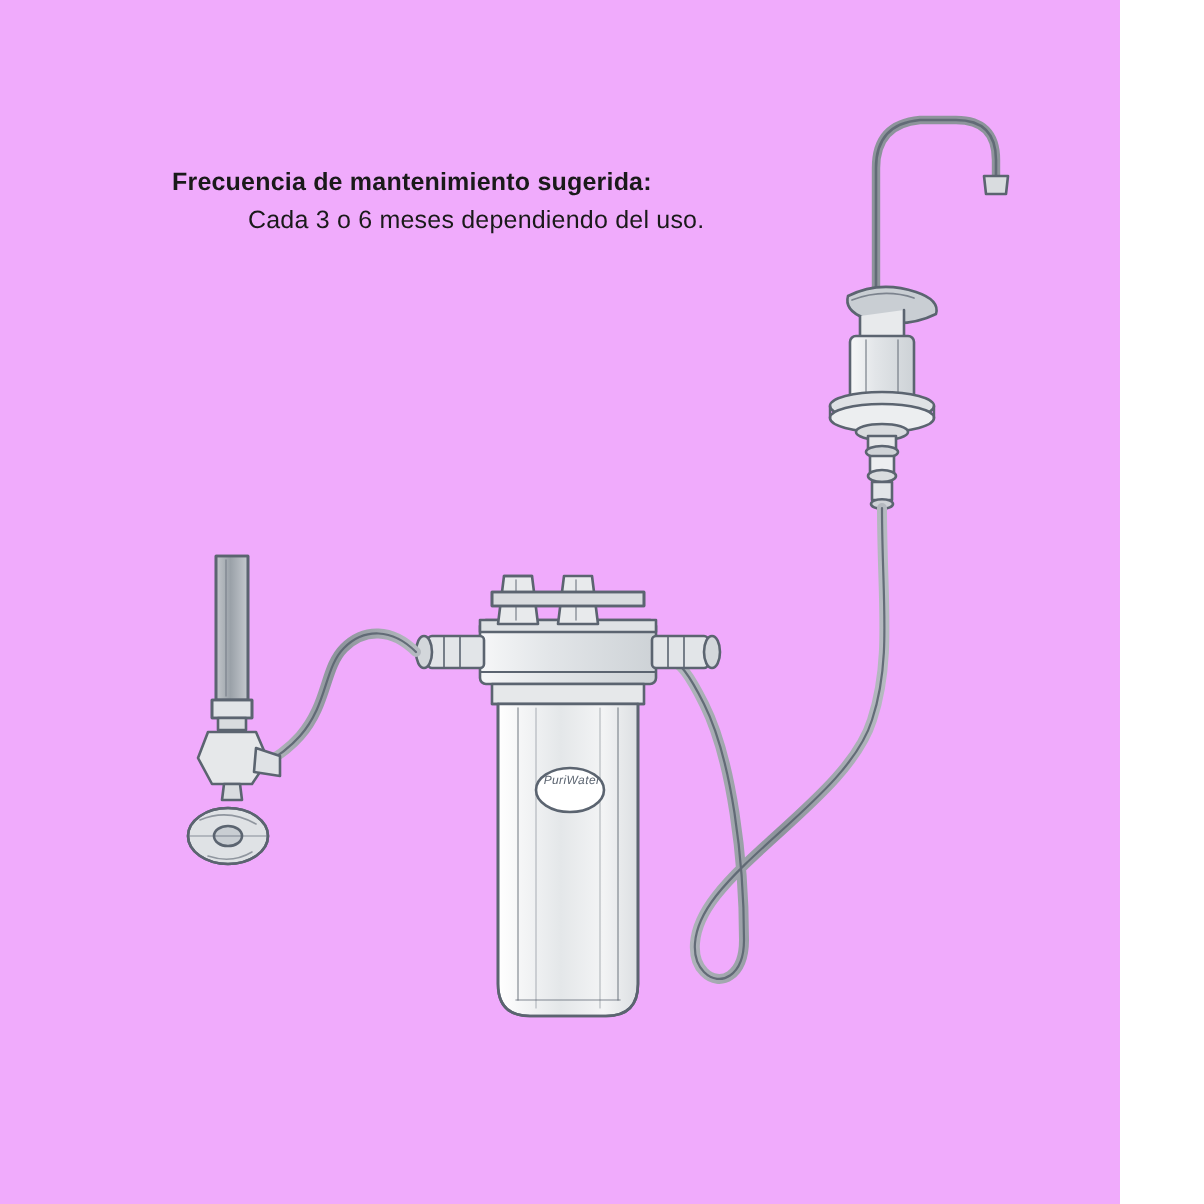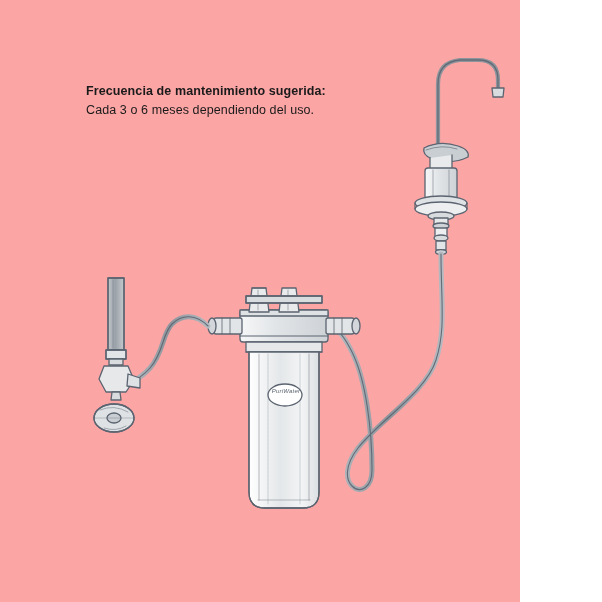--- a/index.html
+++ b/index.html
@@ -5,39 +5,40 @@
   html, body {
     margin: 0;
     padding: 0;
     background: #ffffff;
   }
   body {
     font-family: "Liberation Sans", sans-serif;
   }
   #page {
     position: relative;
-    width: 520px;
+    width: 560px;
     height: 602px;
-    background: #fca5a5;
+    background: #f0abfc;
     overflow: hidden;
     text-decoration: underline;
   }
   .caption {
     position: absolute;
     left: 86px;
     top: 82px;
     width: 380px;
     color: #1a1a1a;
     font-size: 12.5px;
     line-height: 19px;
     font-weight: bold;
     letter-spacing: 0.1px;
   }
   .caption .line2 {
     font-weight: normal;
+    margin-left: 38px;
   }
   #diagram {
     position: absolute;
     left: 0;
     top: 0;
   }
   .brand-label {
     position: absolute;
     left: 268px;
     top: 388px;

